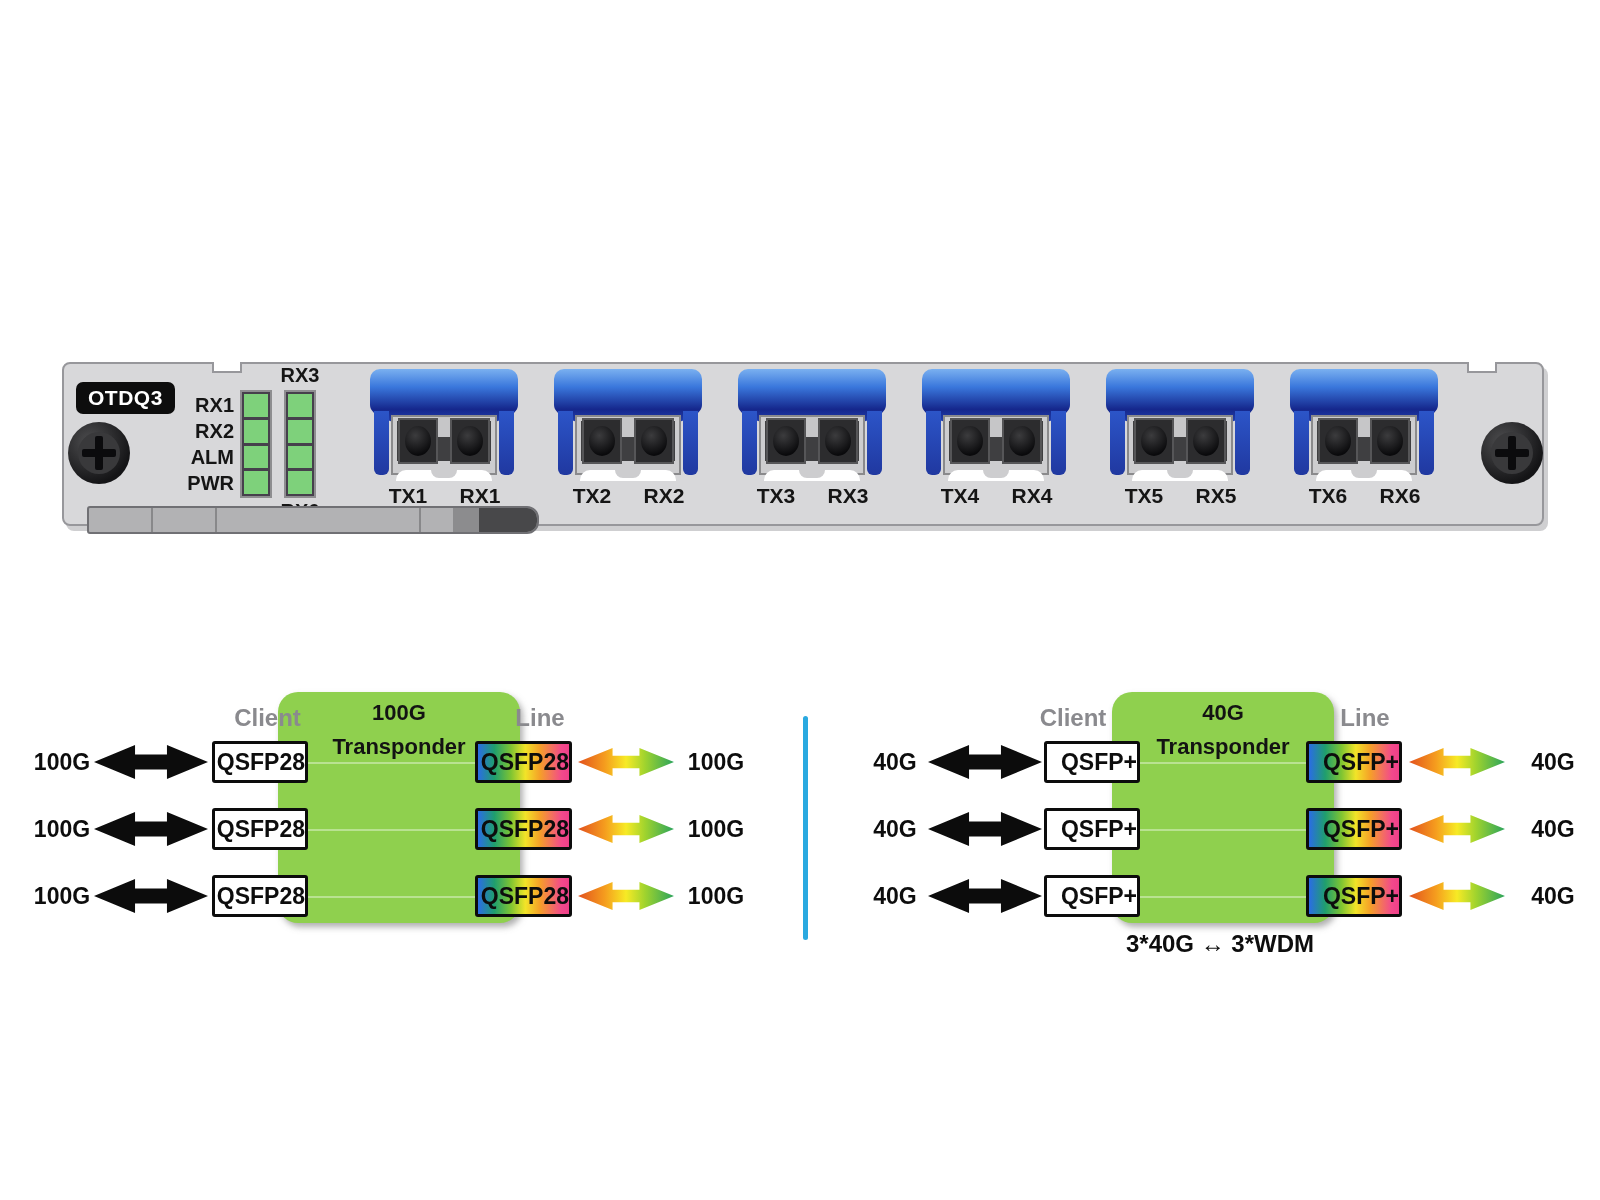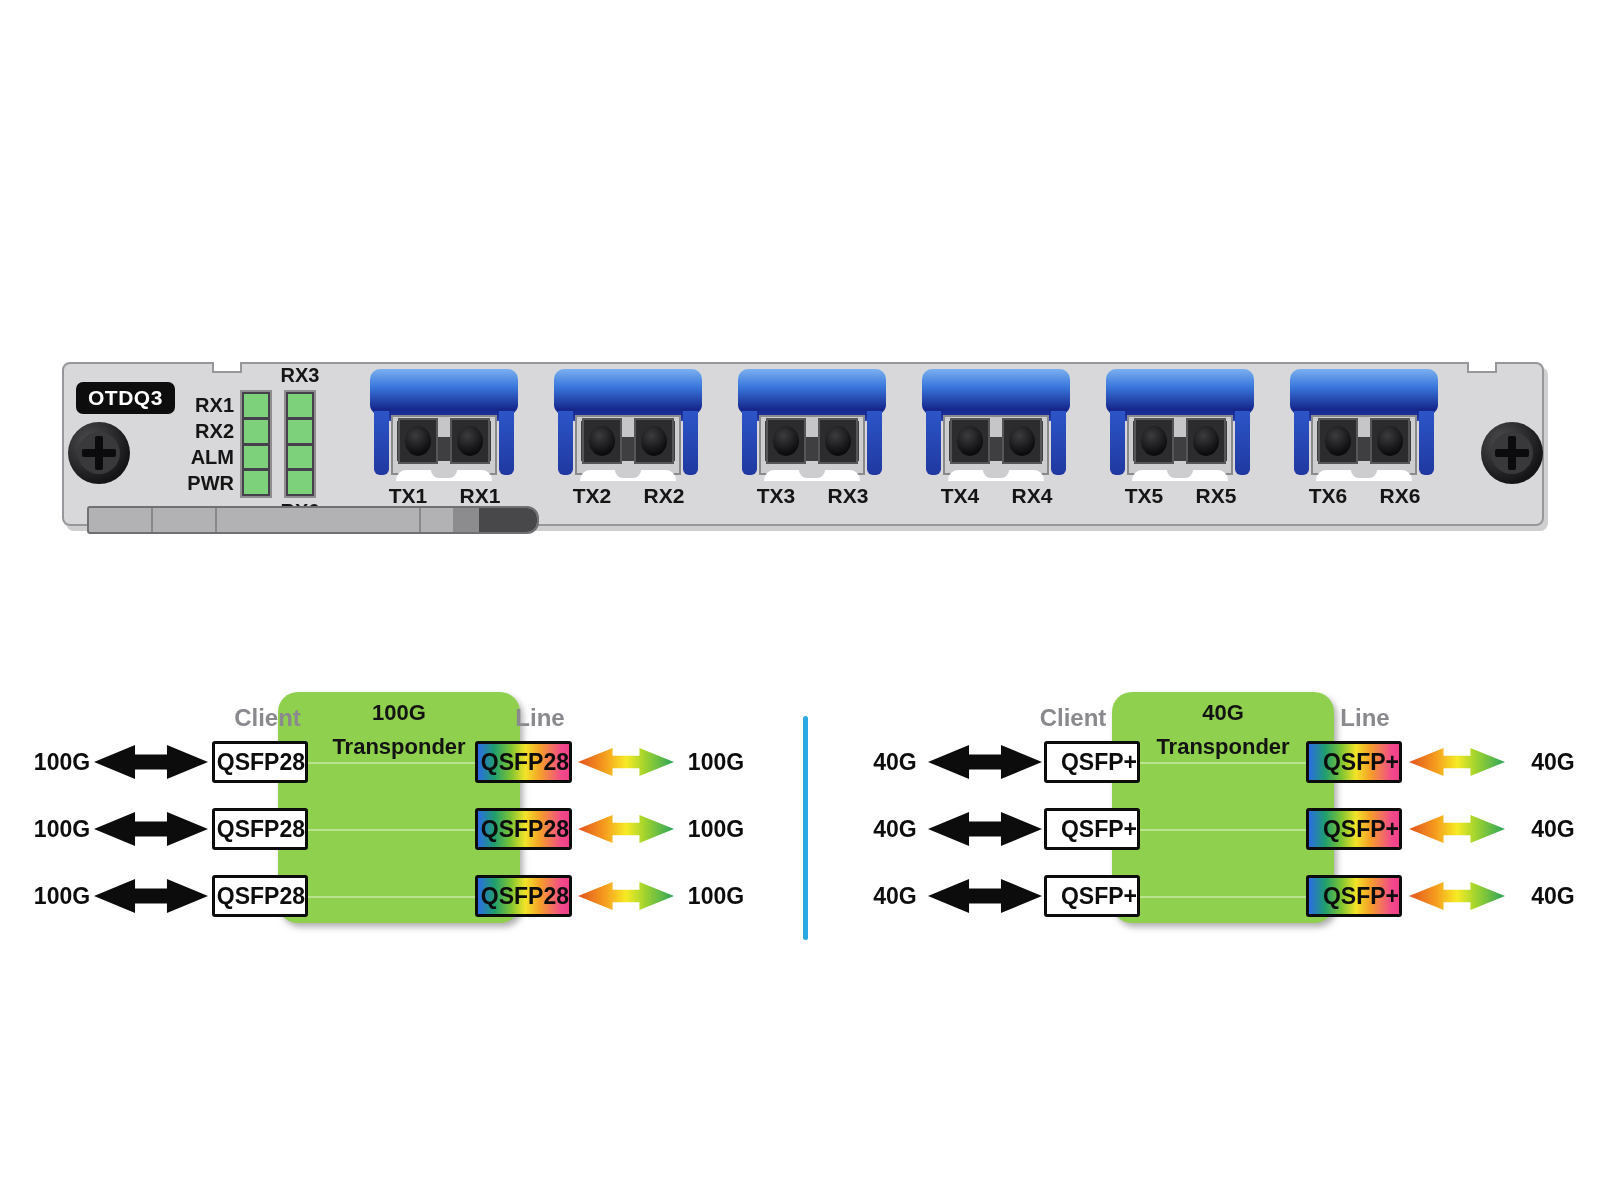--- a/index.html
+++ b/index.html
@@ -358,15 +358,16 @@
     <div class="arrow2 arrow-rainbow rr1"></div>
     <div class="rate rate-r r1">40G</div>
 
     <div class="rate rate-l r2">40G</div>
     <div class="arrow2 arrow-black ar2"></div>
     <div class="mbox cbox r2">QSFP+</div>
     <div class="mbox rainbow lbox r2">QSFP+</div>
     <div class="arrow2 arrow-rainbow rr2"></div>
     <div class="rate rate-r r2">40G</div>
 
+    <div class="caption">3*40G ↔ 3*WDM</div>
   </div>
 
 </div>
 
 </body></html>

